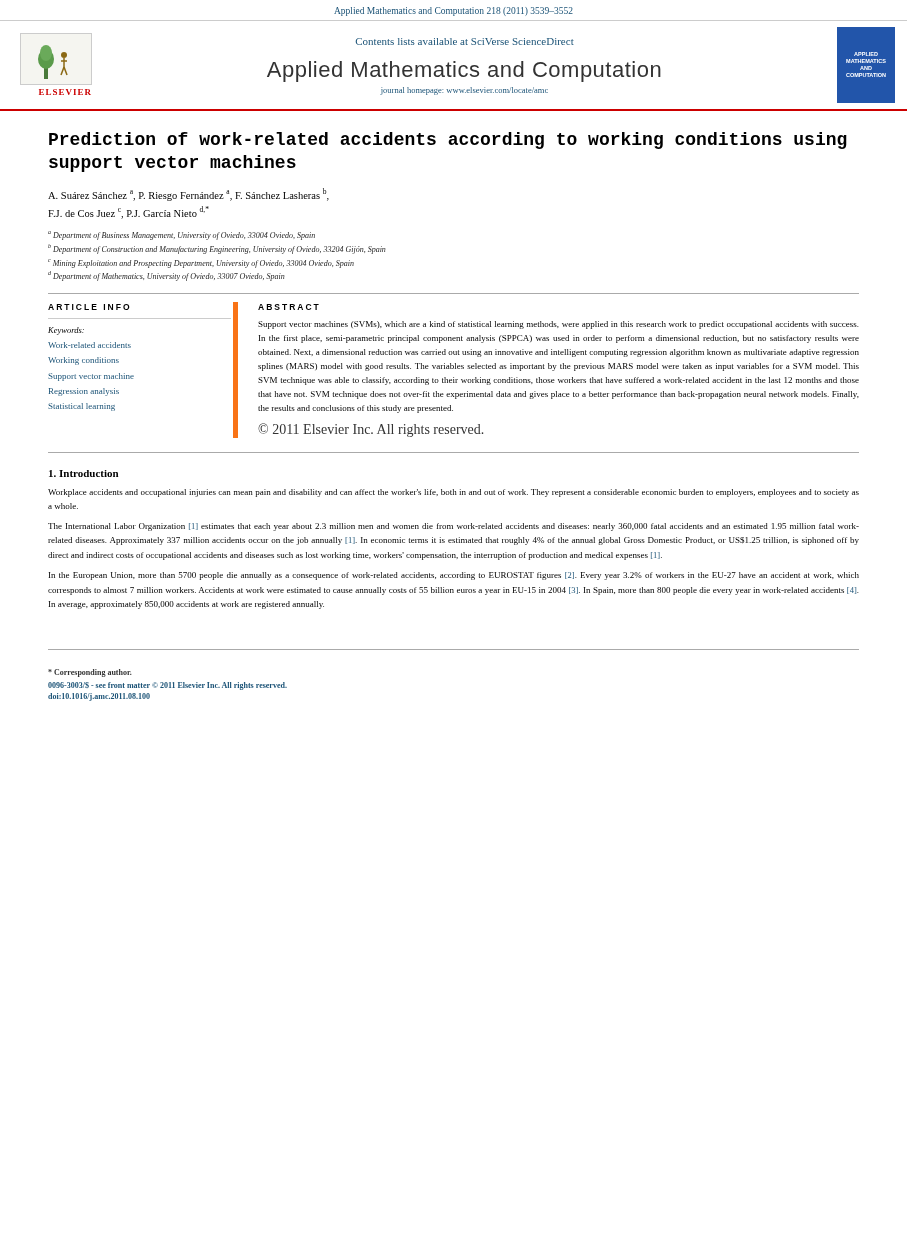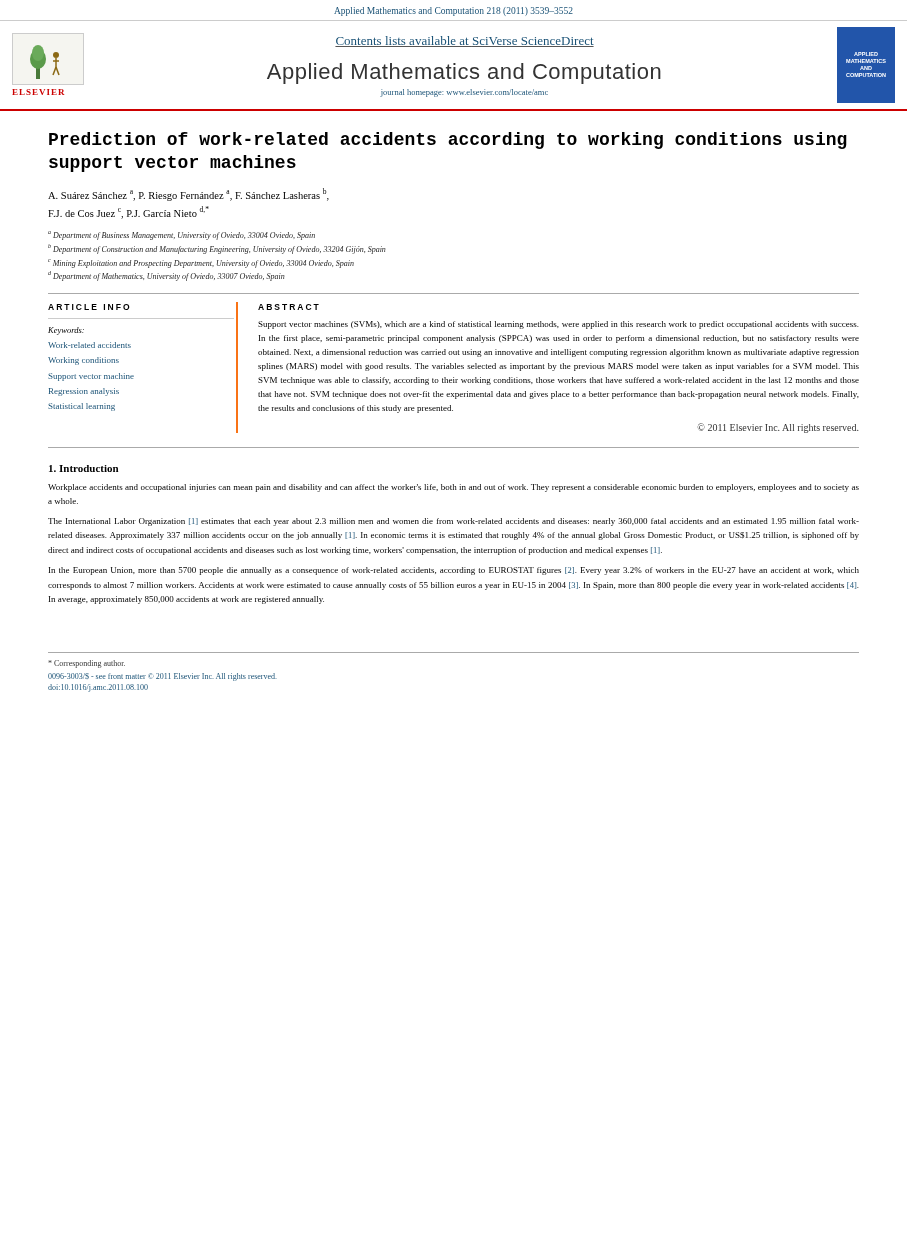--- a/index.html
+++ b/index.html
@@ -27,21 +27,21 @@
       align-items: center;
       border-bottom: 2px solid #c00;
       padding: 6px 12px;
       gap: 10px;
     }
     .elsevier-logo {
       width: 80px;
       flex-shrink: 0;
       display: flex;
       flex-direction: column;
-      align-items: flex-start;
+      align-items: flex-end;
     }
     .elsevier-logo .logo-box {
       width: 72px;
       height: 52px;
       border: 1px solid #ccc;
       background: #f5f5f0;
       display: flex;
       align-items: center;
       justify-content: center;
       font-size: 7px;
@@ -57,24 +57,23 @@
       letter-spacing: 1px;
     }
     
     .tree-svg { width: 60px; height: 44px; }
 
     .journal-title-block {
       flex: 1;
       text-align: center;
     }
     .sciverse-bar {
-      font-size: 13px;
+      font-size: 11px;
       color: #555;
       margin-bottom: 10px;
-      text-decoration: underline;
     }
     .sciverse-bar span { color: #1a5276; }
     .journal-name {
       font-size: 22px;
       font-family: Arial, sans-serif;
       font-weight: normal;
       color: #333;
       letter-spacing: 0.5px;
     }
     .journal-homepage {
@@ -152,21 +151,21 @@
 
     
     .two-col {
       display: flex;
       gap: 20px;
       margin-bottom: 14px;
     }
     .article-info-col {
       width: 190px;
       flex-shrink: 0;
-      border-right: 2px solid #f97316;
+      border-right: 5px solid #f97316;
       padding-right: 2px;
     }
     .abstract-col {
       flex: 1;
     }
 
     .col-header {
       font-size: 8.5px;
       font-family: Arial, sans-serif;
       letter-spacing: 2px;
@@ -191,22 +190,21 @@
     }
 
     .abstract-text {
       font-size: 9px;
       line-height: 1.55;
       text-align: justify;
       color: #000;
     }
 
     .copyright-line {
-      text-align: right;
-      font-size: 10px;
+      font-size: 14px;
       color: #333;
       margin-top: 6px;
     }
 
     
     .section-heading {
       font-size: 11px;
       font-weight: bold;
       margin: 14px 0 6px 0;
       color: #000;
@@ -220,22 +218,23 @@
       margin-bottom: 6px;
     }
     .body-text .ref {
       color: #1a5276;
       font-size: 8.5px;
     }
 
     
     .footer {
       border-top: 1px solid #aaa;
-      margin: 22px 48px 0;
-      padding-top: 5px;
+      margin: 14px 48px 0;
+      padding-top: 17px;
+      font-weight: bold;
     }
     .footnote-text {
       font-size: 8px;
       line-height: 1.5;
       color: #333;
     }
     .footnote-text a { color: #1a5276; text-decoration: none; }
     .doi-line {
       font-size: 8px;
       color: #333;

